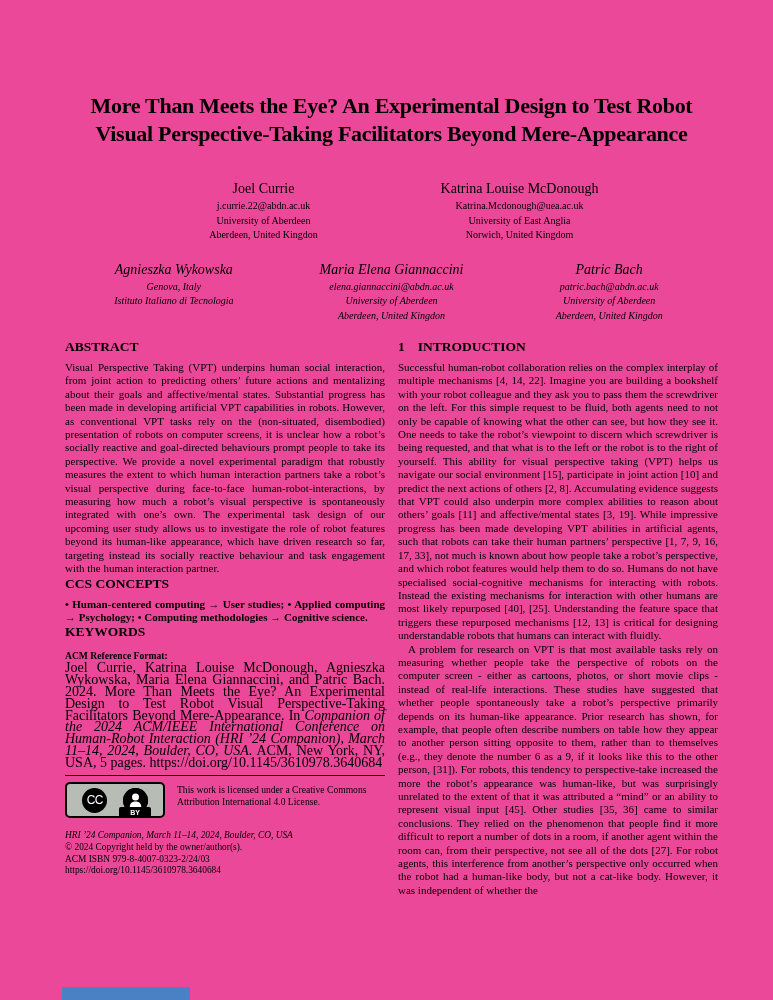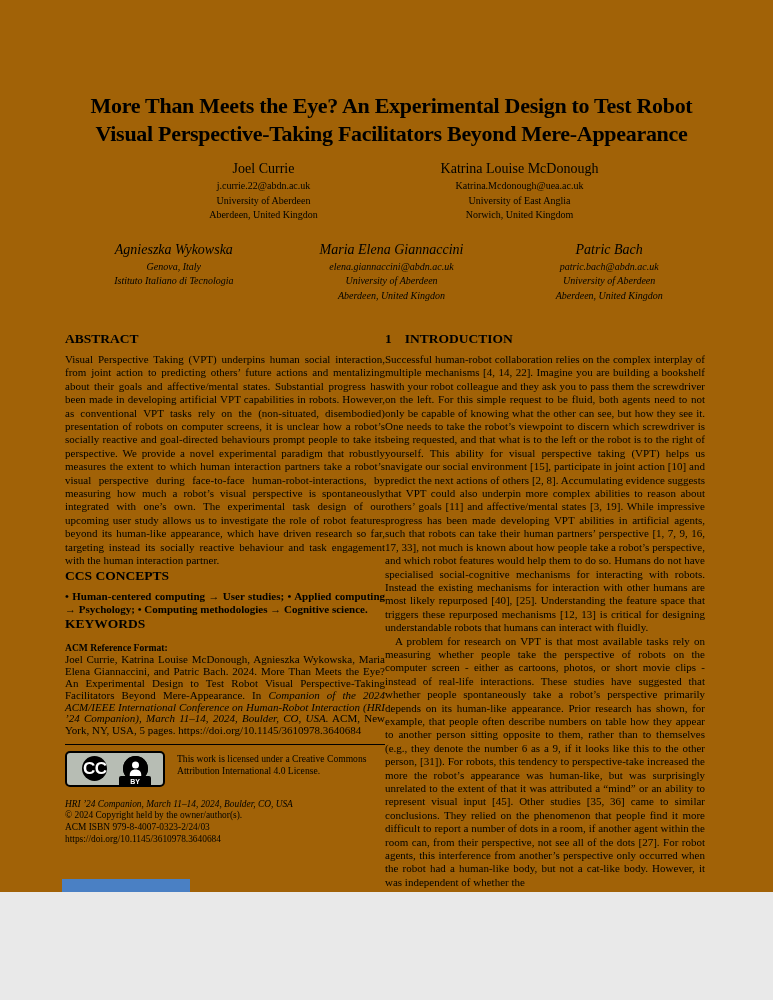--- a/index.html
+++ b/index.html
@@ -1,58 +1,58 @@
 <!DOCTYPE html>
 <html lang="en"><head>
 <meta charset="utf-8">
 <style>
   html,body{margin:0;padding:0;background:#e9e9e9;}
   .page{
-    position:relative;width:773px;height:892px;background:#a16207;
+    position:relative;width:773px;height:1000px;background:#ec4899;
     font-family:"Liberation Serif",serif;color:#000;overflow:hidden;margin:0 auto;
   }
   .content{position:absolute;left:65px;top:0;width:653px;}
   h1.title{
     margin:92px 0 0 0;text-align:center;font-size:22px;line-height:28px;
     font-weight:bold;letter-spacing:-0.3px;white-space:nowrap;
   }
   h1.title span{display:block;}
   .authors-row{display:flex;justify-content:center;margin-top:12px;}
   .authors-row.row2{margin-top:18px;font-style:italic;}
   .author{text-align:center;}
-  .row1 .author{width:256px;}
+  .row1 .author{width:256px;margin-top:20px;}
   .row2 .author{width:218px;}
   .author .name{font-size:14px;line-height:17px;margin-bottom:2px;}
   .author .detail{font-size:10px;line-height:14.5px;}
-  .cols{display:flex;margin-top:28px;}
+  .cols{display:flex;gap:13px;margin-top:16px;}
   .col{width:320px;flex:0 0 320px;}
   h2.sec{font-size:13.5px;line-height:16px;font-weight:bold;margin:0 0 6px 0;}
   h2.sec .num-gap{display:inline-block;width:13px;}
   .body-text{
     font-size:11px;line-height:13.4px;text-align:justify;margin:0;
     hyphens:auto;-webkit-hyphens:auto;
   }
   .mt{margin-top:12px;}
   .ccs-text{font-weight:bold;}
   .ref-head{font-size:9.6px;line-height:12px;font-weight:bold;margin:10px 0 0 0;}
-  .small-text{font-size:11px;line-height:11.8px;text-align:justify;margin:0;}
+  .small-text{font-size:14px;line-height:11.8px;text-align:justify;margin:0;}
   .indent{text-indent:10px;}
   .license-row{
     display:flex;align-items:flex-start;gap:12px;
     border-top:1px solid #000;margin-top:7px;padding-top:6px;
   }
   .cc-badge{
     position:relative;width:100px;height:36px;flex:0 0 100px;
     background:#b7bdb4;border:2px solid #000;border-radius:5px;
     display:flex;align-items:center;justify-content:space-evenly;box-sizing:border-box;
   }
   .badge-circle{
     width:25px;height:25px;border-radius:50%;background:#000;color:#fff;
     display:flex;align-items:center;justify-content:center;
-    font-family:"Liberation Sans",sans-serif;font-weight:bold;font-size:17px;letter-spacing:-0.5px;
+    font-family:"Liberation Sans",sans-serif;font-weight:normal;font-size:12px;letter-spacing:-0.5px;
   }
   .badge-circle svg{display:block;width:25px;height:25px;}
   .by-tab{
     position:absolute;bottom:-2px;left:52px;width:32px;height:11px;background:#000;
     color:#fff;font-family:"Liberation Sans",sans-serif;font-size:7px;font-weight:bold;
     display:flex;align-items:center;justify-content:center;border-radius:2px;
   }
   .license-text{font-size:9.6px;line-height:12px;margin:2px 0 0 0;text-align:left;}
   .footnote{margin-top:12px;font-size:9.4px;line-height:11.6px;}
   .footnote .it{font-style:italic;}

